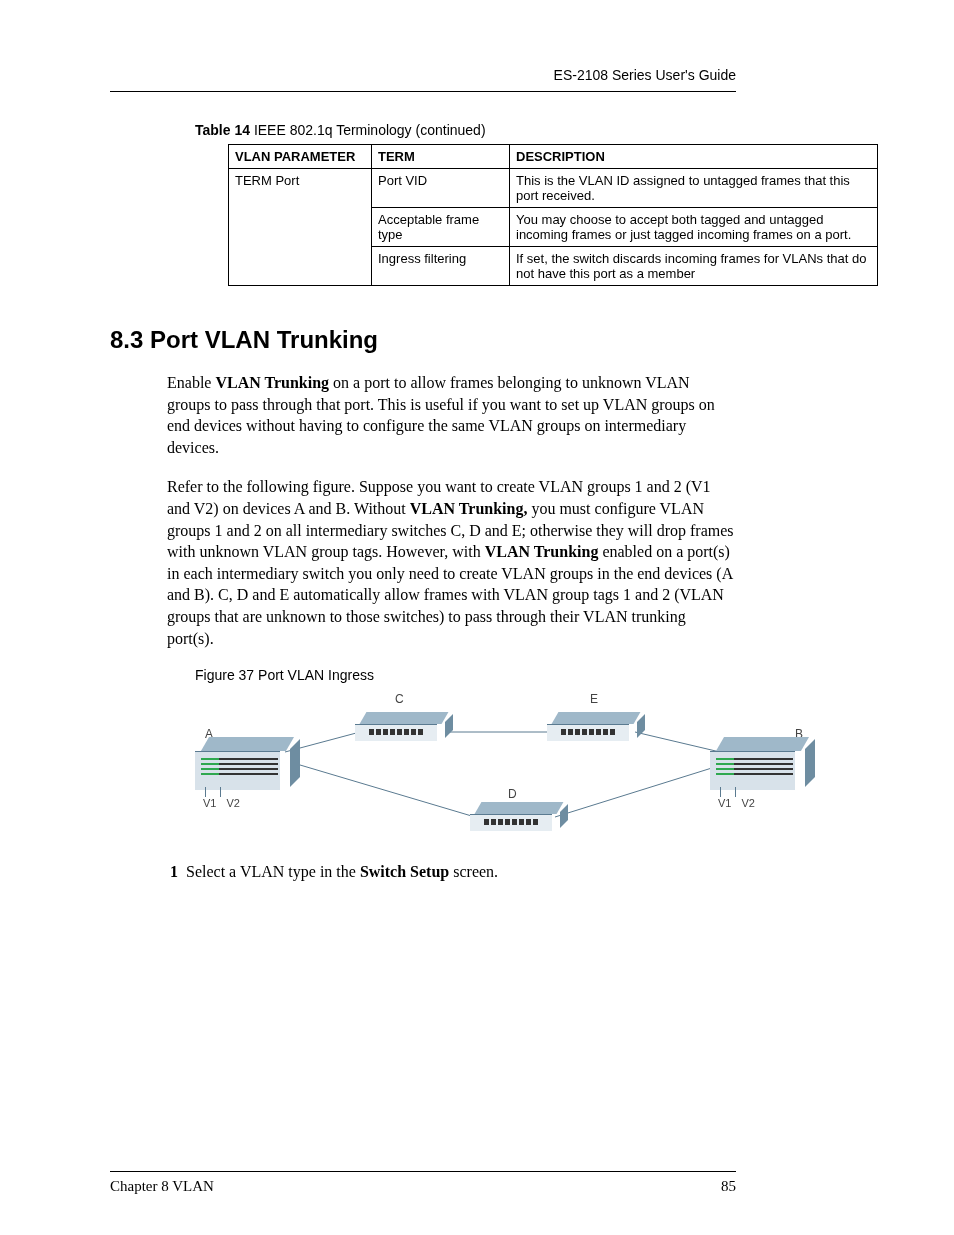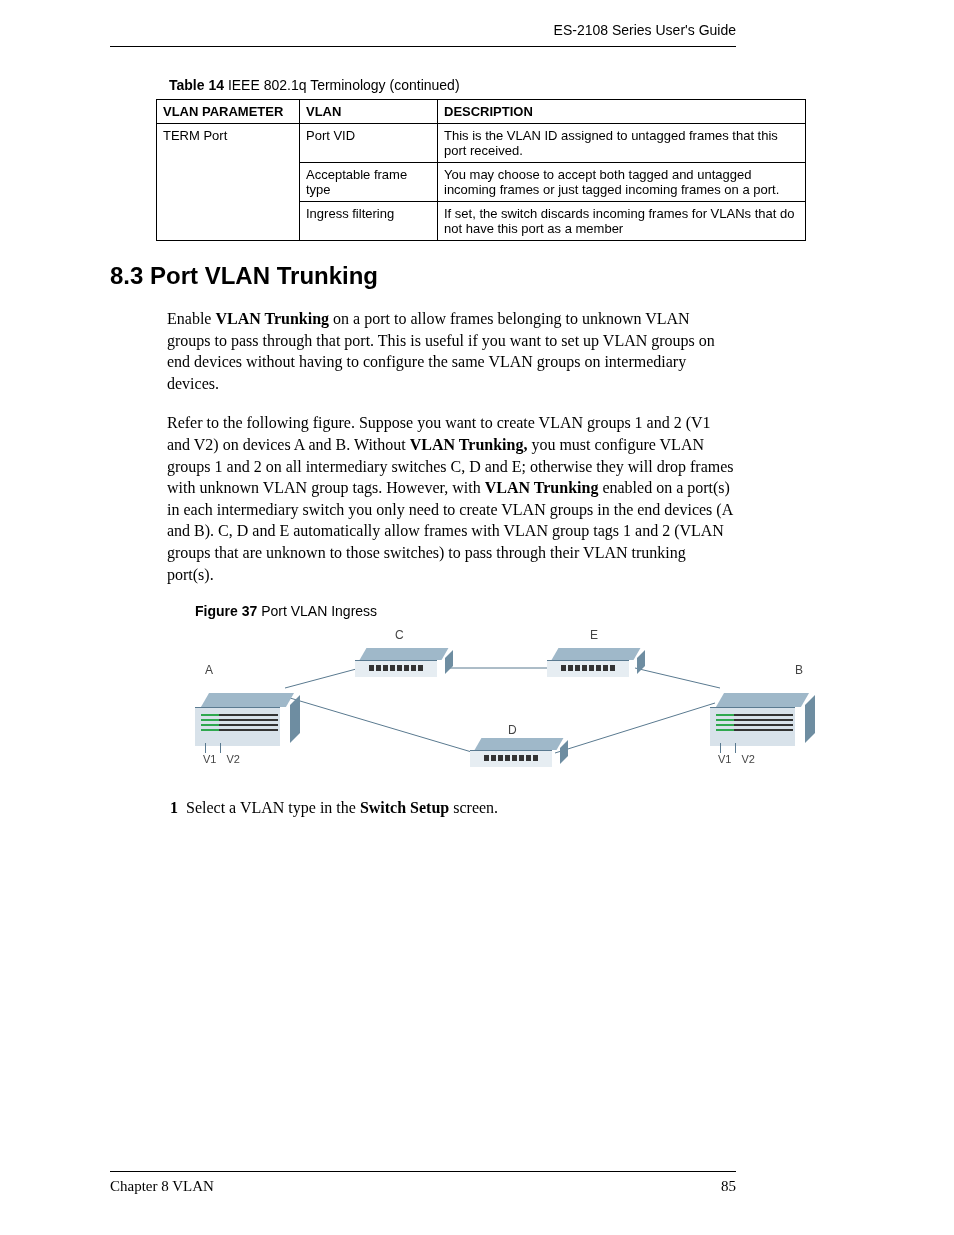--- a/index.html
+++ b/index.html
@@ -5,44 +5,44 @@
   body {
     margin: 0;
     padding: 0;
     background: #fff;
     font-family: "Times New Roman", Times, serif;
     color: #000;
   }
   .page {
     width: 846px;
     box-sizing: border-box;
-    padding: 22px 110px 40px 110px;
+    padding: 67px 110px 40px 110px;
     position: relative;
     min-height: 1235px;
   }
   .header-guide {
     text-align: right;
     font-family: Arial, Helvetica, sans-serif;
     font-size: 14px;
     margin-bottom: 8px;
   }
   .hr {
     border: none;
     border-top: 1px solid #000;
     margin: 0 0 30px 0;
   }
   .table-caption {
     font-family: Arial, Helvetica, sans-serif;
     font-size: 14px;
-    margin-left: 59px;
+    margin-left: 85px;
     margin-bottom: 6px;
   }
   .table-caption .bold { font-weight: bold; }
   table.term-table {
-    margin-left: 46px;
+    margin-left: 118px;
     border-collapse: collapse;
     width: 650px;
     font-family: Arial, Helvetica, sans-serif;
     font-size: 13px;
   }
   table.term-table th, table.term-table td {
     border: 1px solid #000;
     padding: 4px 6px;
     vertical-align: top;
     text-align: left;
@@ -50,36 +50,36 @@
   table.term-table th {
     font-weight: bold;
   }
   .col-param { width: 130px; }
   .col-term { width: 125px; }
 
   h2.section {
     font-family: Arial, Helvetica, sans-serif;
     font-weight: bold;
     font-size: 24px;
-    margin: 21px 0 18px 0;
+    margin: 40px 0 18px 0;
   }
   .body-text {
     margin-left: 57px;
     font-size: 16px;
     line-height: 1.35;
     margin-bottom: 18px;
   }
   .body-text .bold { font-weight: bold; }
   .figure-caption {
     font-family: Arial, Helvetica, sans-serif;
     font-size: 14px;
     margin-left: 85px;
     margin-bottom: 4px;
   }
-  .figure-caption .bold { font-weight: bold; }
+  .figure-caption .bold { font-weight: normal; }
 
   .figure-box {
     margin-left: 85px;
     width: 620px;
     height: 170px;
     position: relative;
     font-family: Arial, Helvetica, sans-serif;
     font-size: 12px;
     color: #333;
   }
@@ -117,21 +117,20 @@
   }
   .switch3d .ports span {
     width: 5px; height: 6px; background: #333;
     display: inline-block;
   }
 
   .endbox {
     position: absolute;
     width: 95px;
     height: 55px;
-    margin-top: 20px;
   }
   .endbox .top {
     position: absolute;
     left: 10px; top: 0;
     width: 85px; height: 14px;
     background: #9fb8c9;
     transform: skewX(-30deg);
   }
   .endbox .front {
     position: absolute;
@@ -219,21 +218,21 @@
   <hr class="hr">
 
   <div class="table-caption">
     <span class="bold">Table 14</span><span>   IEEE 802.1q Terminology  (continued)</span>
   </div>
 
   <table class="term-table">
     <tbody>
         <tr>
       <th class="col-param"><span class="smallcaps">VLAN PARAMETER</span></th>
-      <th class="col-term"><span class="smallcaps">VLAN</span></th>
+      <th class="col-term"><span class="smallcaps">TERM</span></th>
       <th><span class="smallcaps">DESCRIPTION</span></th>
     </tr>
     <tr>
       <td rowspan="3">TERM Port</td>
       <td>Port VID</td>
       <td>This is the VLAN ID assigned to untagged frames that this port received.</td>
     </tr>
     <tr>
       <td>Acceptable frame type</td>
       <td>You may choose to accept both tagged and untagged incoming frames or just tagged incoming frames on a port.</td>

